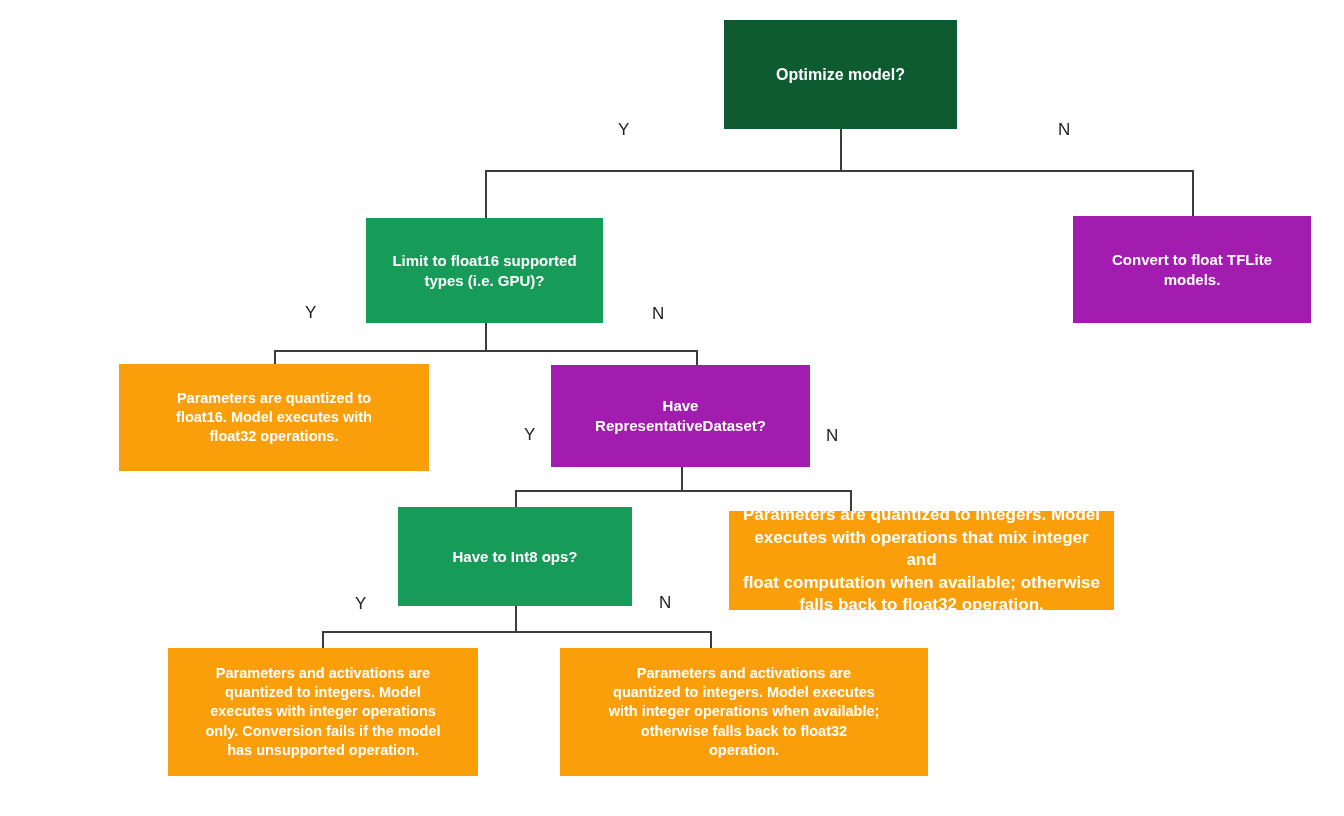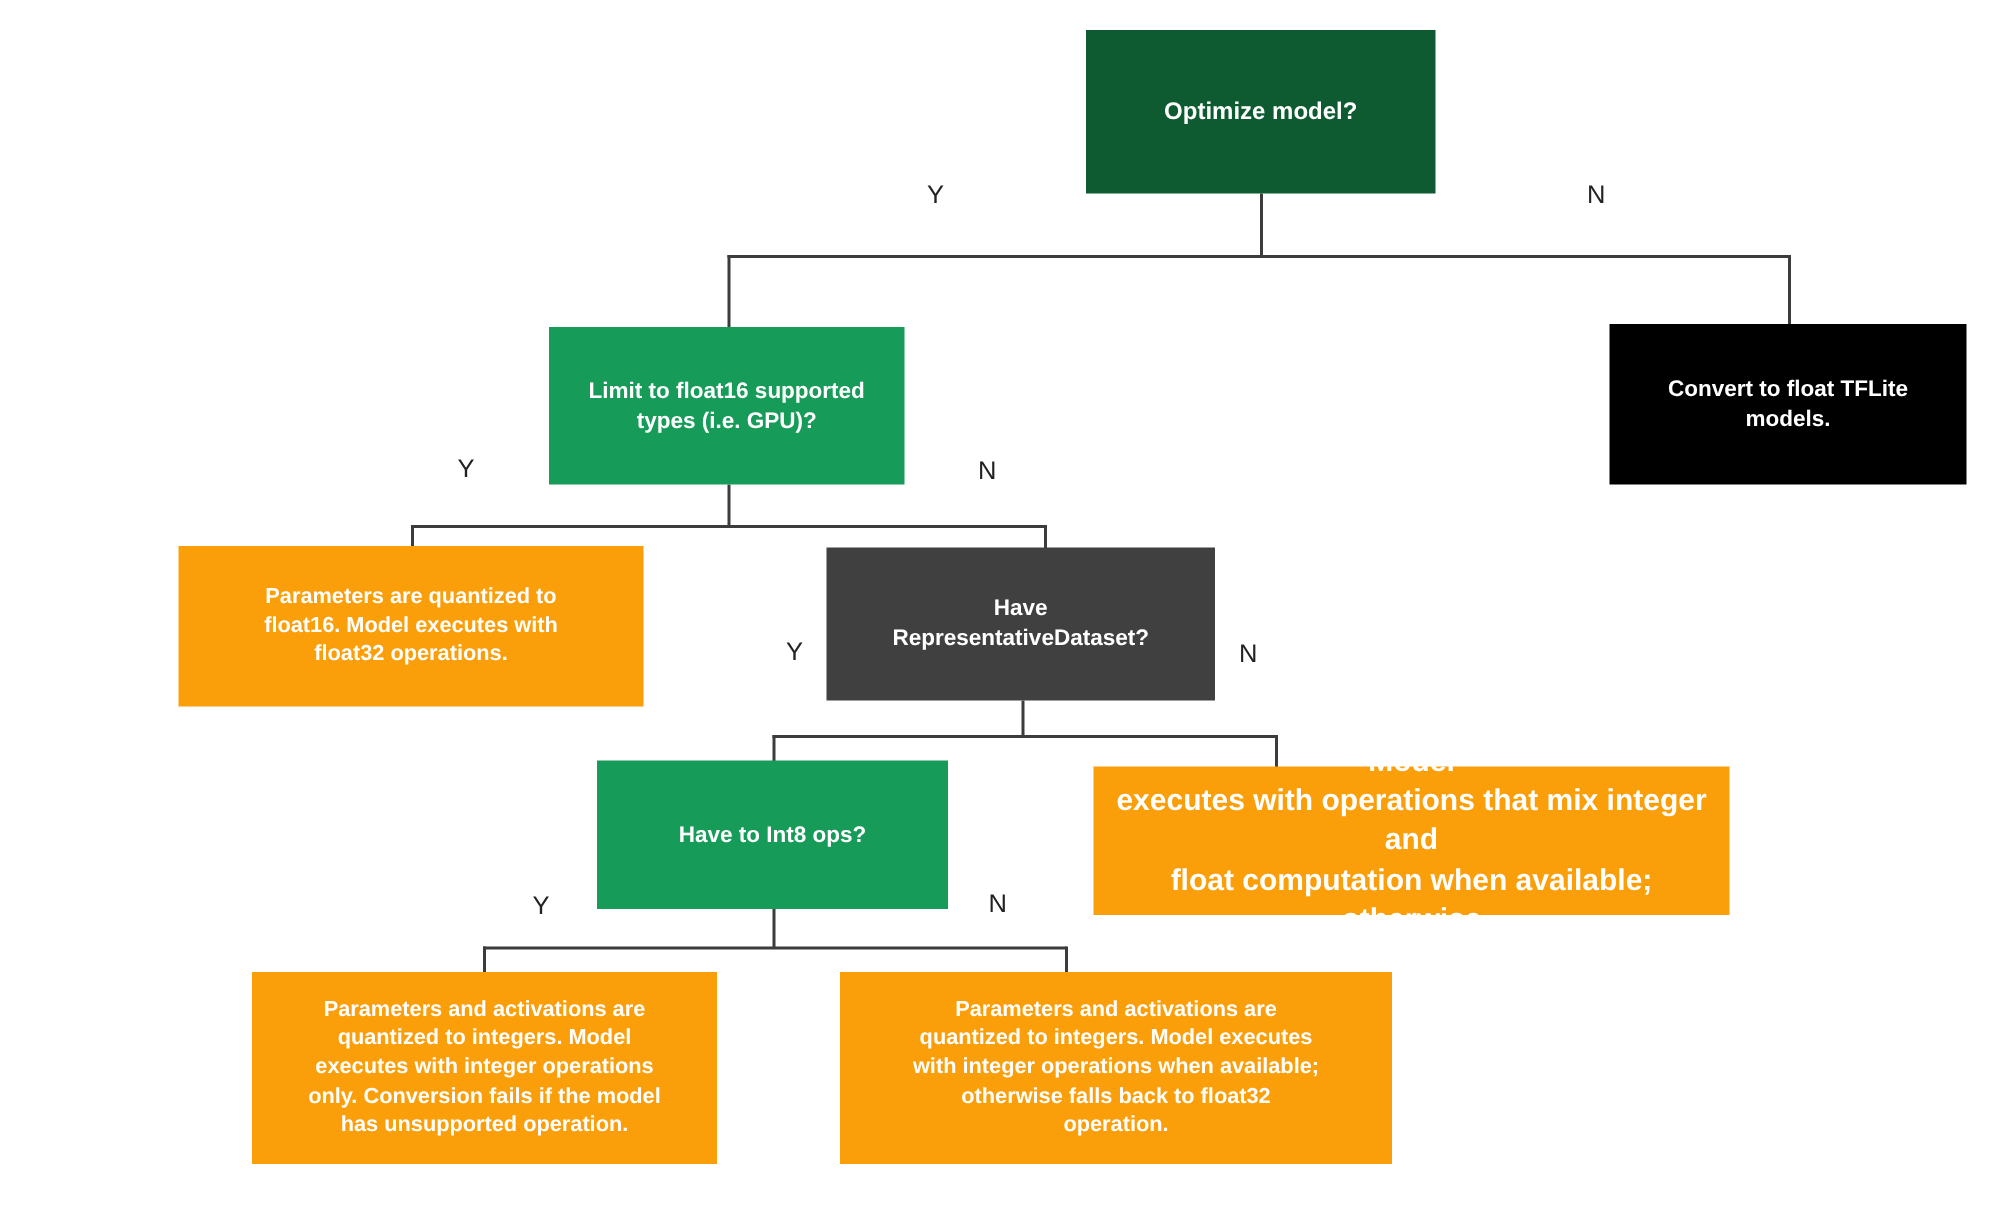--- a/index.html
+++ b/index.html
@@ -77,37 +77,37 @@
       <div class="edge edge-v" style="left: 710px; top: 631px; background: rgb(60, 60, 60); height: 18px;"></div>
     </div>
   <div id="node-layer">
       <div class="node node-decision" style="left: 724px; top: 20px; width: 233px; height: 109px; background: rgb(14, 91, 50); font-size: 16px; color: rgb(255, 255, 255);">
         <span class="node-text">Optimize model?</span>
       </div>
       <div class="node node-decision" style="left: 366px; top: 218px; width: 237px; height: 105px; background: rgb(23, 155, 88); font-size: 15px; color: rgb(255, 255, 255); align-items: center;">
         <span class="node-text">Limit to float16 supported
 types (i.e. GPU)?</span>
       </div>
-      <div class="node node-outcome" style="left: 1073px; top: 216px; width: 238px; height: 107px; background: #000000; font-size: 15px; color: rgb(255, 255, 255);">
+      <div class="node node-outcome" style="left: 1073px; top: 216px; width: 238px; height: 107px; background: #a21caf; font-size: 15px; color: rgb(255, 255, 255);">
         <span class="node-text">Convert to float TFLite
 models.</span>
       </div>
       <div class="node node-outcome" style="left: 119px; top: 364px; width: 310px; height: 107px; background: rgb(250, 158, 9); font-size: 14.5px; color: rgb(255, 255, 255);">
         <span class="node-text">Parameters are quantized to
 float16. Model executes with
 float32 operations.</span>
       </div>
-      <div class="node node-decision" style="left: 551px; top: 365px; width: 259px; height: 102px; background: #404040; font-size: 15px; color: rgb(255, 255, 255);">
+      <div class="node node-decision" style="left: 551px; top: 365px; width: 259px; height: 102px; background: #a21caf; font-size: 15px; color: rgb(255, 255, 255);">
         <span class="node-text">Have
 RepresentativeDataset?</span>
       </div>
       <div class="node node-decision" style="left: 398px; top: 507px; width: 234px; height: 99px; background: rgb(23, 155, 88); font-size: 15px; color: rgb(255, 255, 255);">
         <span class="node-text">Have to Int8 ops?</span>
       </div>
-      <div class="node node-outcome" style="left: 729px; top: 511px; width: 424px; height: 99px; background: rgb(250, 158, 9); font-size: 20px; color: rgb(255, 255, 255);">
+      <div class="node node-outcome" style="left: 729px; top: 511px; width: 385px; height: 99px; background: rgb(250, 158, 9); font-size: 17px; color: rgb(255, 255, 255);">
         <span class="node-text">Parameters are quantized to integers. Model
 executes with operations that mix integer and
 float computation when available; otherwise
 falls back to float32 operation.</span>
       </div>
       <div class="node node-outcome" style="left: 168px; top: 648px; width: 310px; height: 128px; background: rgb(250, 158, 9); font-size: 14.5px; color: rgb(255, 255, 255);">
         <span class="node-text">Parameters and activations are
 quantized to integers. Model
 executes with integer operations
 only. Conversion fails if the model

